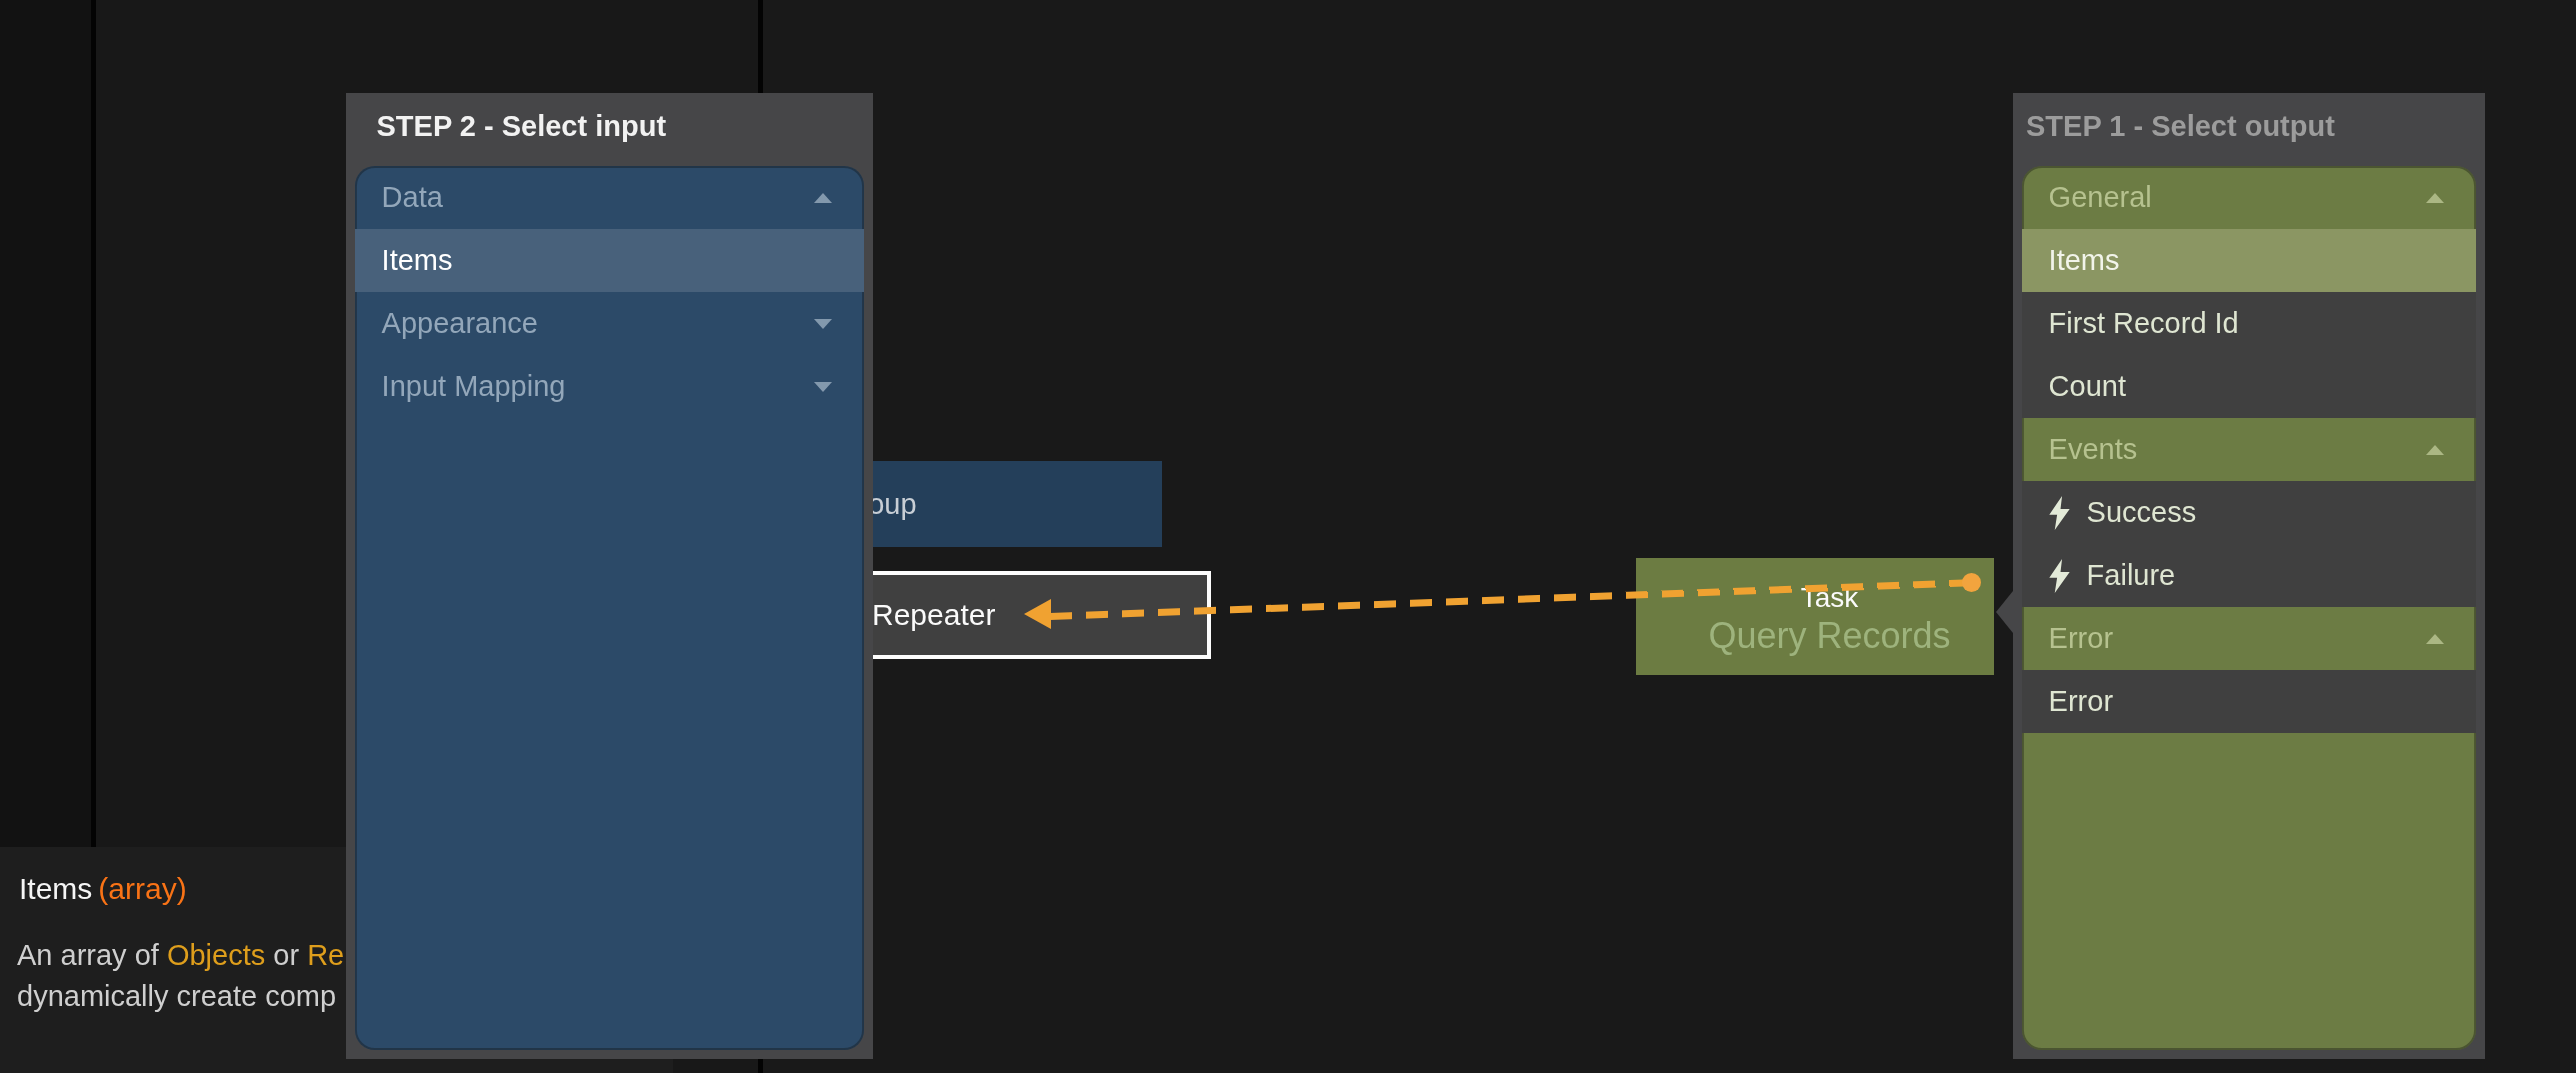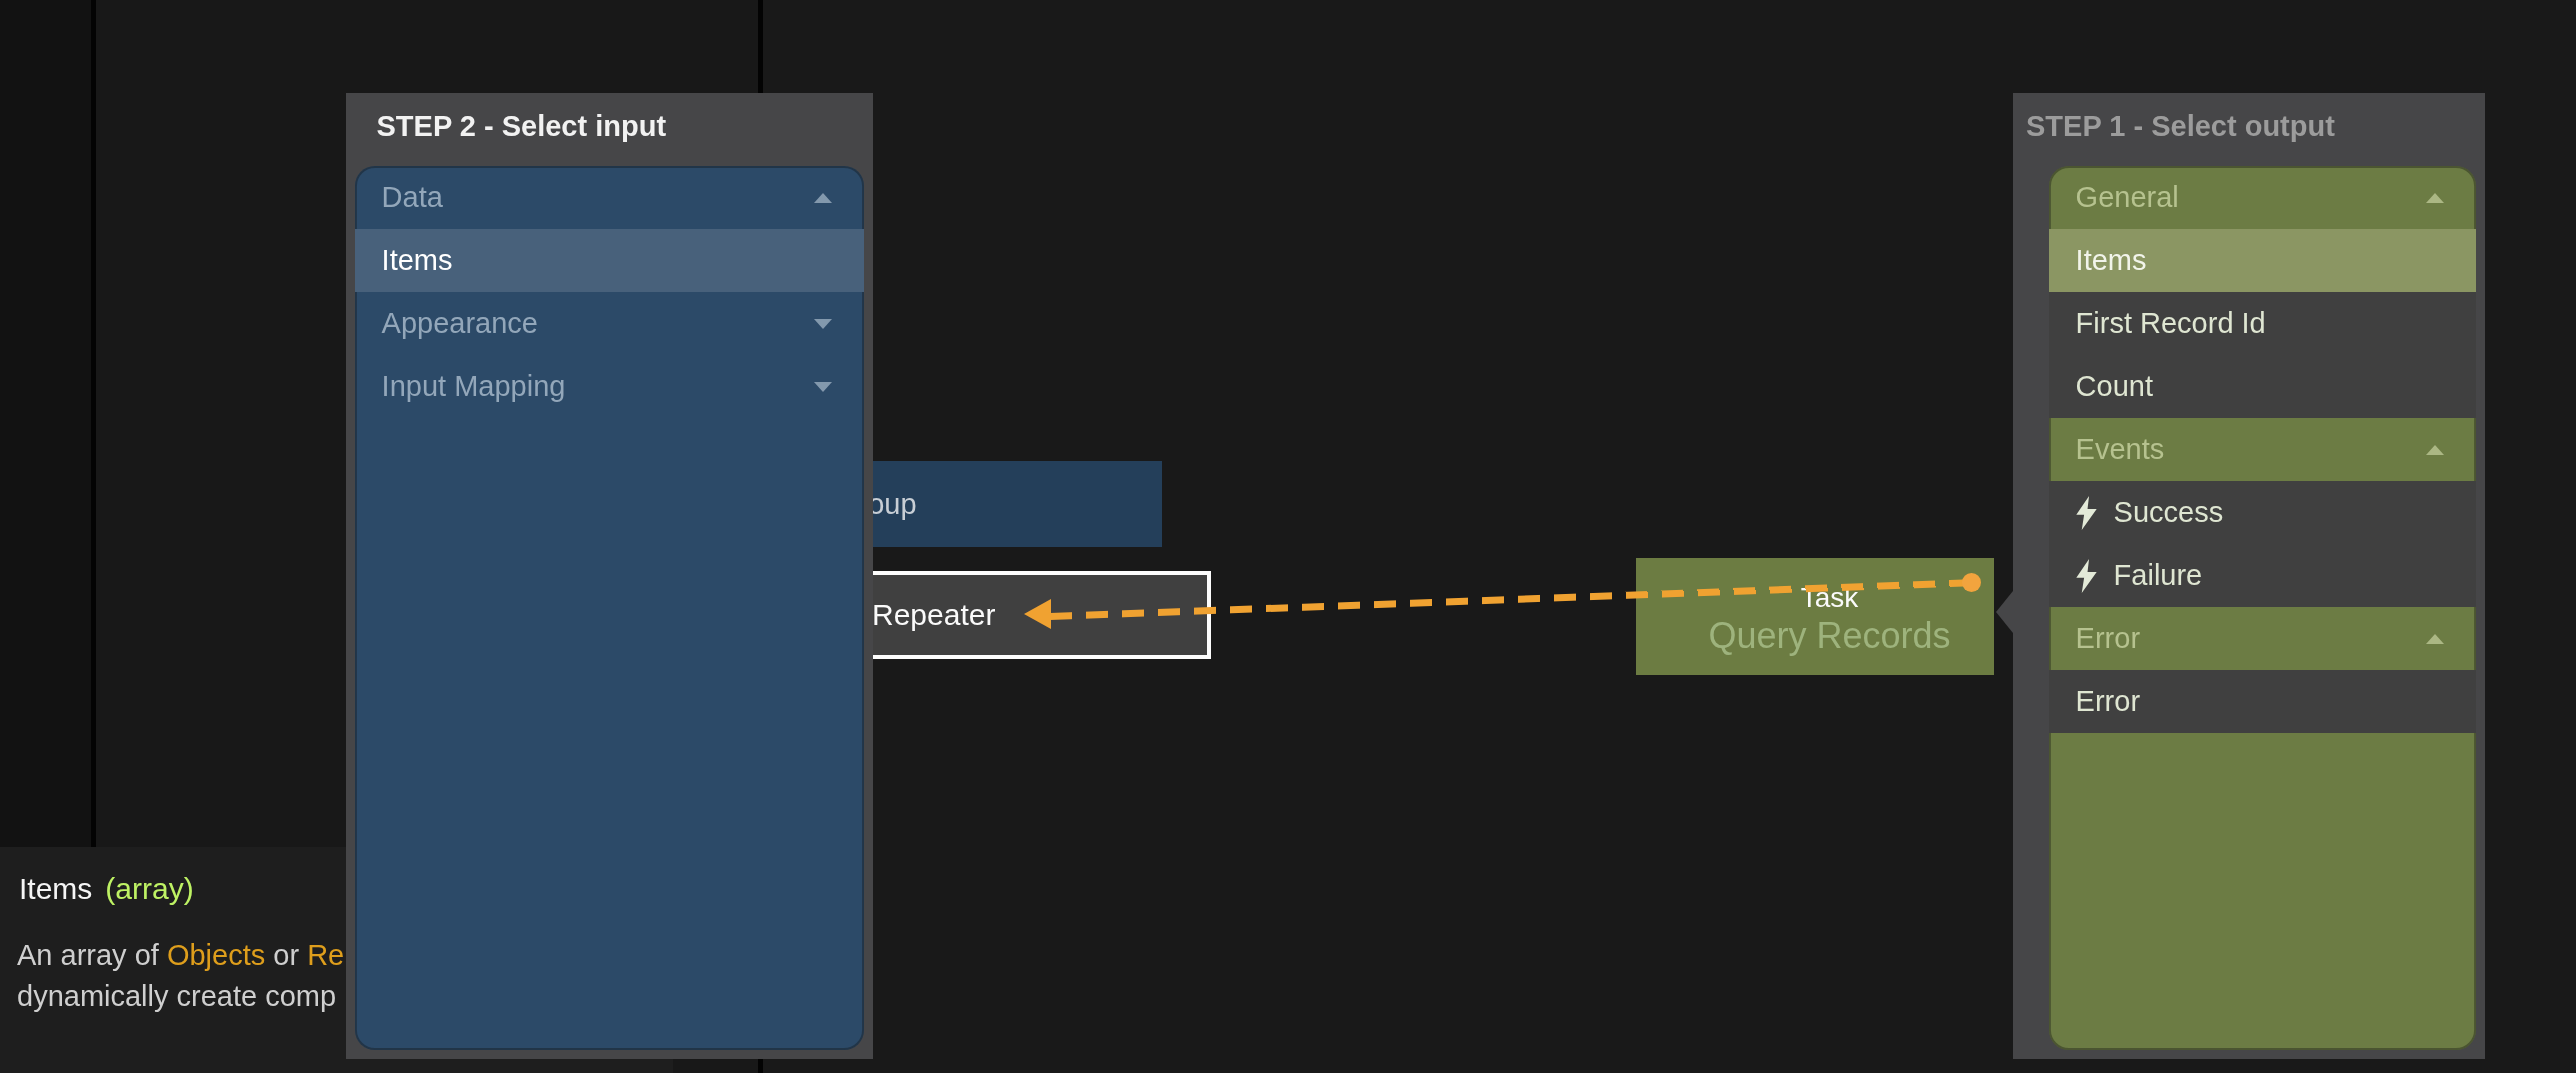--- a/index.html
+++ b/index.html
@@ -49,21 +49,21 @@
   .panel{background:#464648;z-index:10;}
   .panel-step2{left:346px;top:93px;width:527px;height:966px;}
   .panel-step1{left:2013px;top:93px;width:472px;height:966px;}
   .panel-header{position:absolute;top:0;left:0;right:0;height:67px;display:flex;
     align-items:center;padding-left:30.5px;font-size:29px;font-weight:bold;}
   .panel-step2 .panel-header{color:#F2F2F2;}
   .panel-step1 .panel-header{color:#9C9C9C;padding-left:13px;}
   .panel-body{position:absolute;left:8.6px;top:73px;bottom:9.5px;overflow:hidden;
     box-shadow:inset 0 0 0 1.9px rgba(15,15,15,.35);border-radius:20px;}
   .panel-step2 .panel-body{right:9.5px;background:#2C4A68;}
-  .panel-step1 .panel-body{right:8.6px;background:#6C7C44;margin-left:27px;}
+  .panel-step1 .panel-body{right:8.6px;background:#6C7C44;}
 
   .row{position:relative;height:63px;display:flex;align-items:center;
     padding-left:27px;font-size:29px;box-sizing:border-box;}
   .panel-step2 .row.group{color:#93A7BA;}
   .panel-step2 .row.item{color:#E4E9EF;}
   .panel-step2 .row.selected{background:#48617B;color:#FFFFFF;}
   .panel-step1 .row.group{color:#B6C28F;}
   .panel-step1 .row.item{background:#404040;color:#DFE6D2;}
   .panel-step1 .row.selected{background:#8B9663;color:#F2F4EA;}
 
@@ -72,21 +72,21 @@
     border-bottom:10.5px solid currentColor;opacity:.85;}
   .chev.down{border-left:9.5px solid transparent;border-right:9.5px solid transparent;
     border-top:10.5px solid currentColor;opacity:.85;}
 
   .bolt{width:21px;height:34px;margin-right:17px;flex:0 0 auto;}
   .bolt path{fill:#E3EAD8;}
 
   
   .tooltip{left:0;top:847px;width:673px;height:226px;background:#1E1E1E;z-index:3;}
   .tooltip .title{position:absolute;left:19px;top:25px;font-size:30px;color:#F5F5F5;white-space:nowrap;}
-  .tooltip .title .type{color:#bef264;margin-left:13px;}
+  .tooltip .title .type{color:#f97316;margin-left:6px;}
   .tooltip .body{position:absolute;left:17px;top:88px;font-size:29px;line-height:41px;
     color:#CFCFCF;white-space:nowrap;}
   .tooltip .seg-orange{color:#DE9E1C;}
 </style>
 </head>
 <body>
 
 <div id="app">
 
   <div class="abs stripe-left"></div>

